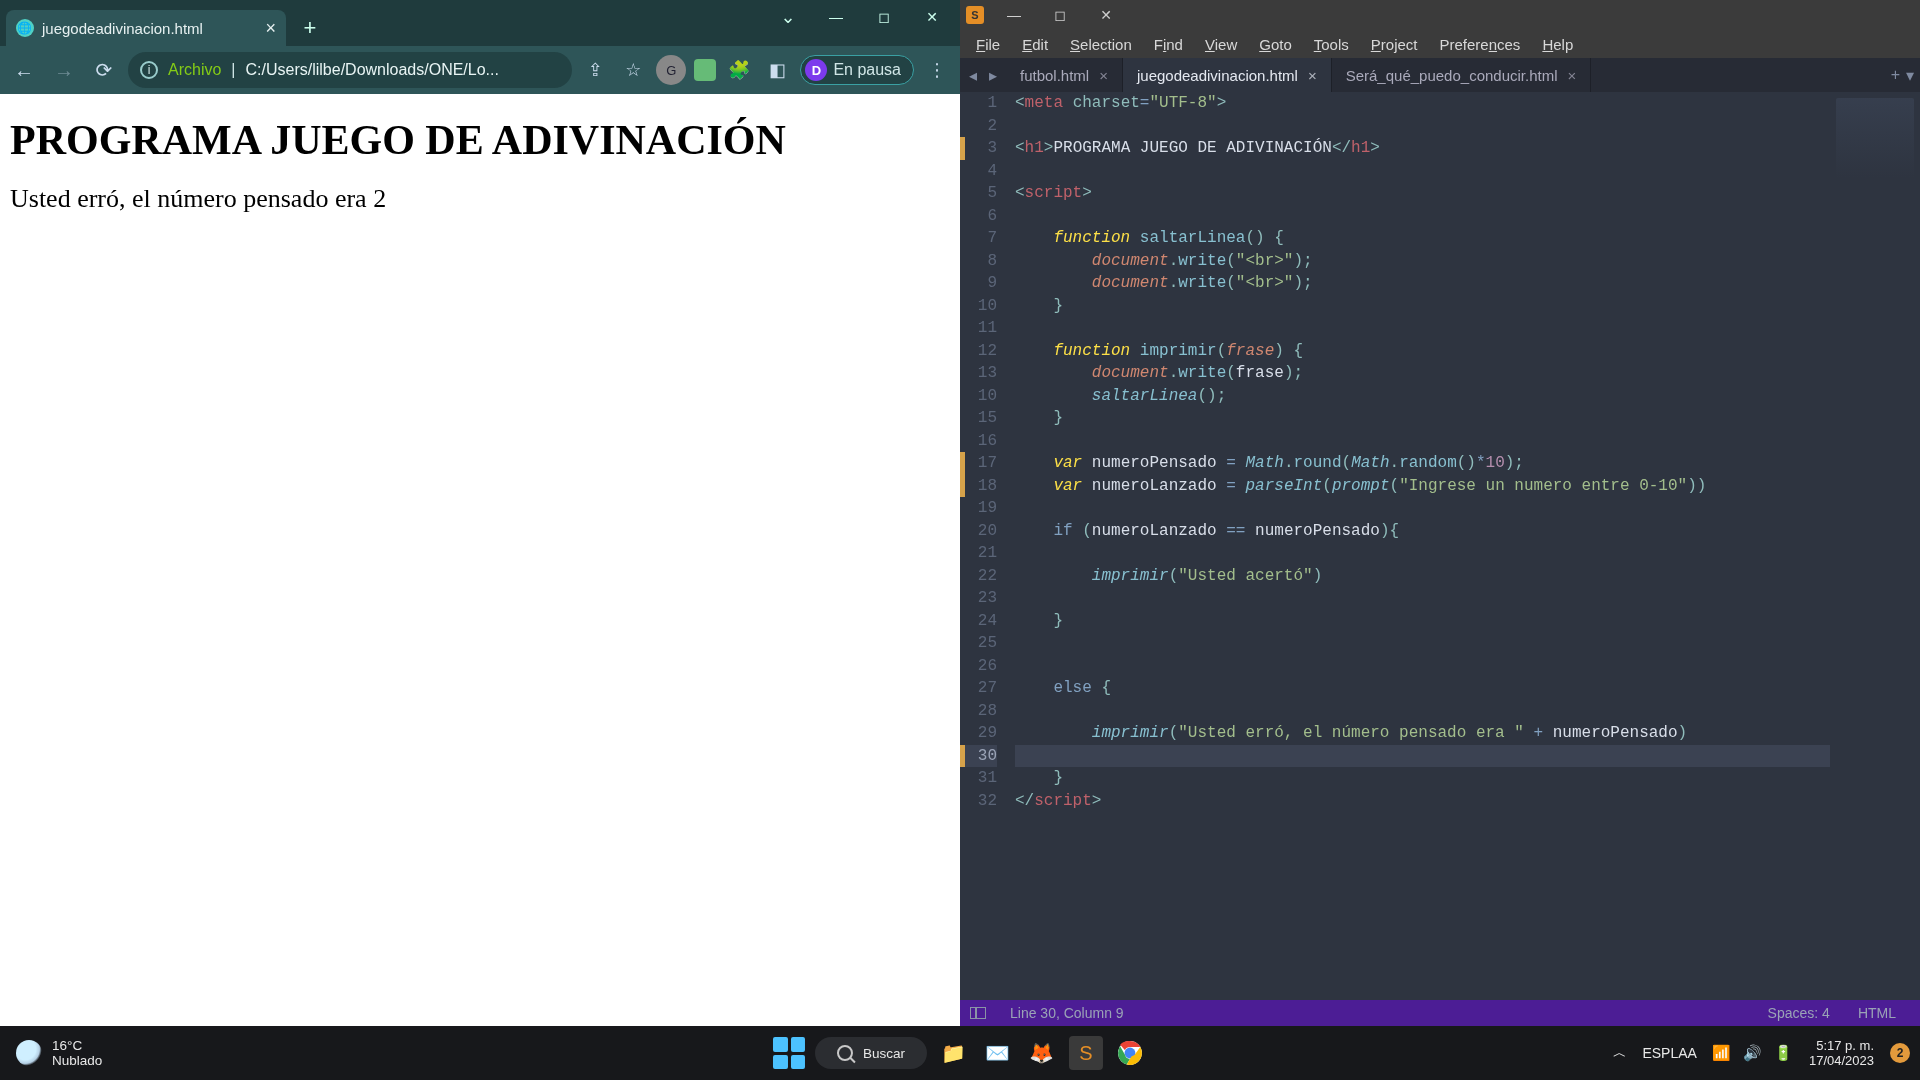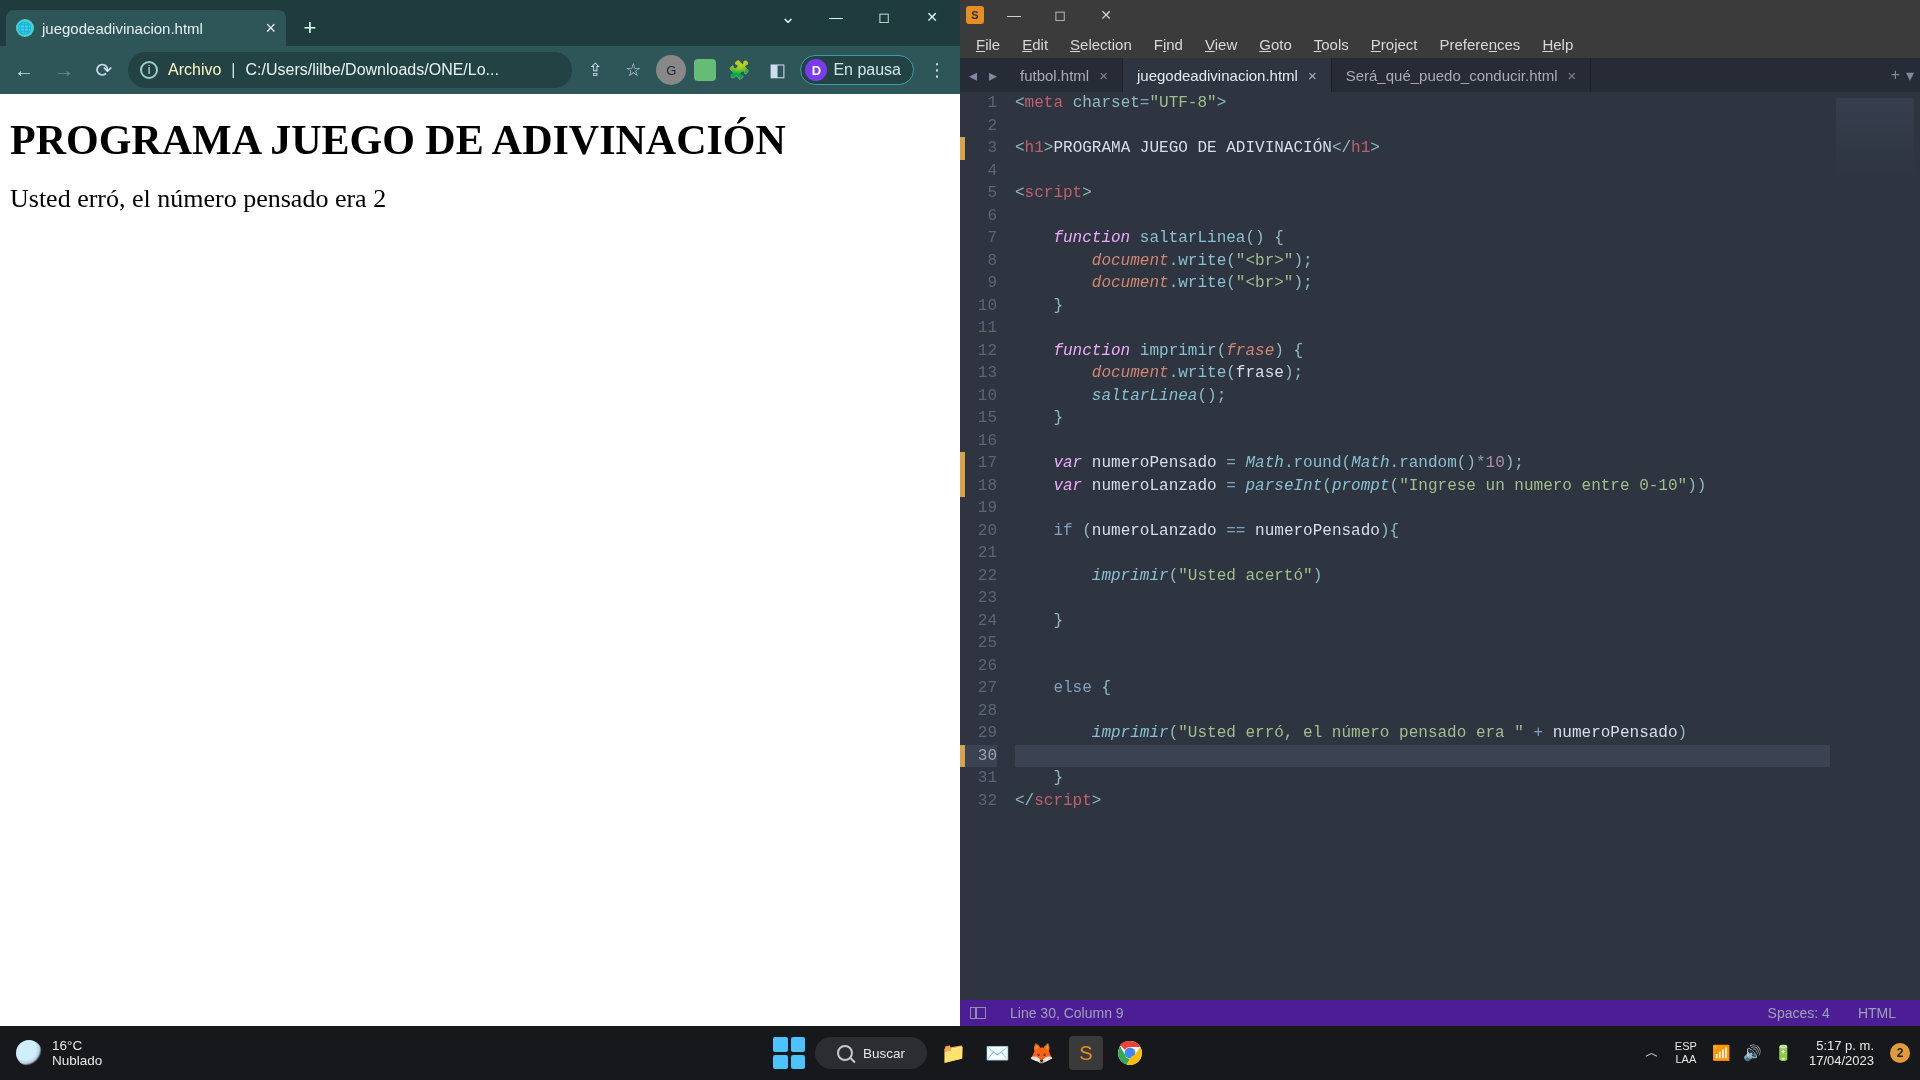--- a/index.html
+++ b/index.html
@@ -19,21 +19,21 @@
   .chrome-newtab { width: 28px; height: 28px; display: flex; align-items: center; justify-content: center; color: #cfe; font-size: 22px; margin-left: 10px; margin-bottom: 4px; cursor: pointer; }
   .chrome-winctrl { position: absolute; right: 6px; top: 2px; display: flex; gap: 4px; }
   .chrome-winctrl div { width: 44px; height: 30px; display: flex; align-items: center; justify-content: center; color: #cfe; font-size: 14px; cursor: pointer; }
   .chrome-winctrl .chevd { font-size: 18px; }
 
   .chrome-toolbar { height: 48px; background: #2e5558; display: flex; align-items: center; padding: 0 8px; gap: 8px; }
   .nav-btn { width: 32px; height: 32px; display: flex; align-items: center; justify-content: center; color: #cde; font-size: 20px; cursor: pointer; border-radius: 50%; }
   .nav-btn.disabled { opacity: .4; }
   .omnibox { flex: 1; height: 36px; background: #224244; border-radius: 18px; display: flex; align-items: center; padding: 0 12px; gap: 10px; color: #d0e5e6; font-size: 16px; }
   .omnibox .info { width: 18px; height: 18px; border-radius: 50%; border: 2px solid #9cc; display: flex; align-items: center; justify-content: center; font-size: 12px; }
-  .omnibox .prefix { color: #fef9c3; }
+  .omnibox .prefix { color: #84cc16; }
   .omnibox .path { color: #e8f4f4; white-space: nowrap; overflow: hidden; text-overflow: ellipsis; flex:1; }
   .tb-icon { width: 30px; height: 30px; display: flex; align-items: center; justify-content: center; color: #cde; cursor: pointer; font-size: 18px; }
   .profile-pill { display: flex; align-items: center; gap: 6px; background: #224244; border-radius: 18px; padding: 3px 12px 3px 4px; color: #d0e5e6; border: 1px solid #3aa0a3; }
   .profile-avatar { width: 22px; height: 22px; border-radius: 50%; background: #7c3aed; color: #fff; display: flex; align-items: center; justify-content: center; font-size: 13px; font-weight: 600; }
 
   .chrome-viewport { flex: 1; background: #fff; color: #000; padding: 10px 10px; overflow: auto; }
   .chrome-viewport h1 { font-family: "Times New Roman", serif; font-size: 42px; font-weight: bold; margin: 12px 0 20px 0; }
   .chrome-viewport p { font-family: "Times New Roman", serif; font-size: 26px; }
 
   
@@ -64,21 +64,21 @@
   .gutter-num .ln.cur { background: #3b4252; color: #9aa3b6; }
   .code { flex: 1; color: #d8dee9; white-space: pre; padding-left: 10px; position: relative; }
   .code .row { height: 22.5px; }
   .code .row.cur { background: #3b4252; }
   .minimap { width: 90px; background: #2e3440; position: relative; }
   .minimap .mm { position:absolute; top:6px; right:6px; left:6px; height:80px; background: linear-gradient(#3a4354, #2e3440); opacity: .7; border-radius: 2px; }
 
   
   .p  { color: #8fbcbb; }   
   .kw { color: #81a1c1; }   
-  .kw2{ color: #f0abfc; font-style: italic; margin-top: 36px; } 
+  .kw2{ color: #fde047; font-style: italic; margin-top: 36px; } 
   .fn { color: #88c0d0; }   
   .fni{ color: #88c0d0; font-style: italic; }
   .str{ color: #a3be8c; }   
   .op { color: #81a1c1; }   
   .nm { color: #d8dee9; }   
   .prm{ color: #d08770; font-style: italic; } 
   .num{ color: #b48ead; }   
   .tag{ color: #bf616a; }   
   .attr{ color: #8fbcbb; }  
   .bi { color: #88c0d0; } 
@@ -95,21 +95,21 @@
   .weather-icon { width: 26px; height: 26px; border-radius: 50%; background: radial-gradient(circle at 35% 35%, #cfefff 0 45%, #b4cfe4 60%, transparent 70%); }
   .weather-text { display:flex; flex-direction:column; line-height:15px; }
   .tb-center { position:absolute; left:50%; transform:translateX(-50%); display:flex; align-items:center; gap:10px; }
   .start { width: 32px; height: 32px; display:grid; grid-template-columns:1fr 1fr; grid-template-rows:1fr 1fr; gap:3px; cursor:pointer; }
   .start div { background:#4cc2ff; border-radius:2px; }
   .search-pill { display:flex; align-items:center; gap:10px; background:#2b2d31; border-radius:22px; padding:8px 22px; cursor:text; }
   .search-pill .mag { width:16px; height:16px; border:2px solid #c8c8c8; border-radius:50%; position:relative; }
   .search-pill .mag::after { content:""; position:absolute; width:7px; height:2px; background:#c8c8c8; right:-5px; bottom:-2px; transform:rotate(45deg); }
   .app-ico { width: 34px; height: 34px; display:flex; align-items:center; justify-content:center; border-radius:4px; cursor:pointer; font-size:20px; }
   .tb-right { position:absolute; right:10px; display:flex; align-items:center; gap:16px; }
-  .lang { display:flex; flex-direction:column; font-size:11px; line-height:13px; text-align:center; }
+  .lang { display:flex; flex-direction:row; font-size:14px; line-height:13px; text-align:center; }
   .tray { display:flex; align-items:center; gap:12px; font-size:15px; }
   .clock { display:flex; flex-direction:column; font-size:13px; line-height:15px; text-align:right; }
   .notif { width:20px; height:20px; border-radius:50%; background:#e39a3c; color:#222; display:flex; align-items:center; justify-content:center; font-size:12px; font-weight:600; }
 </style>
 </head>
 <body>
 
 <div class="split">
 
   <div class="left">

